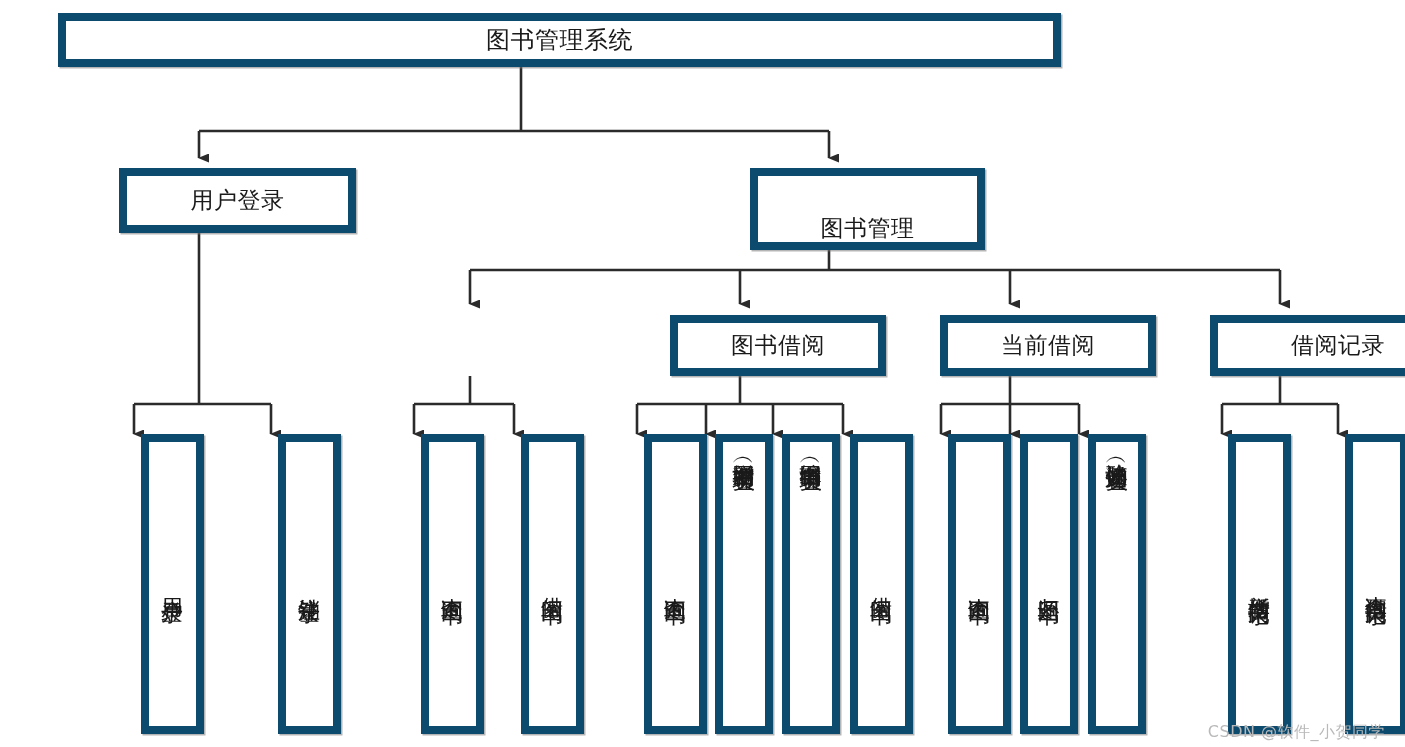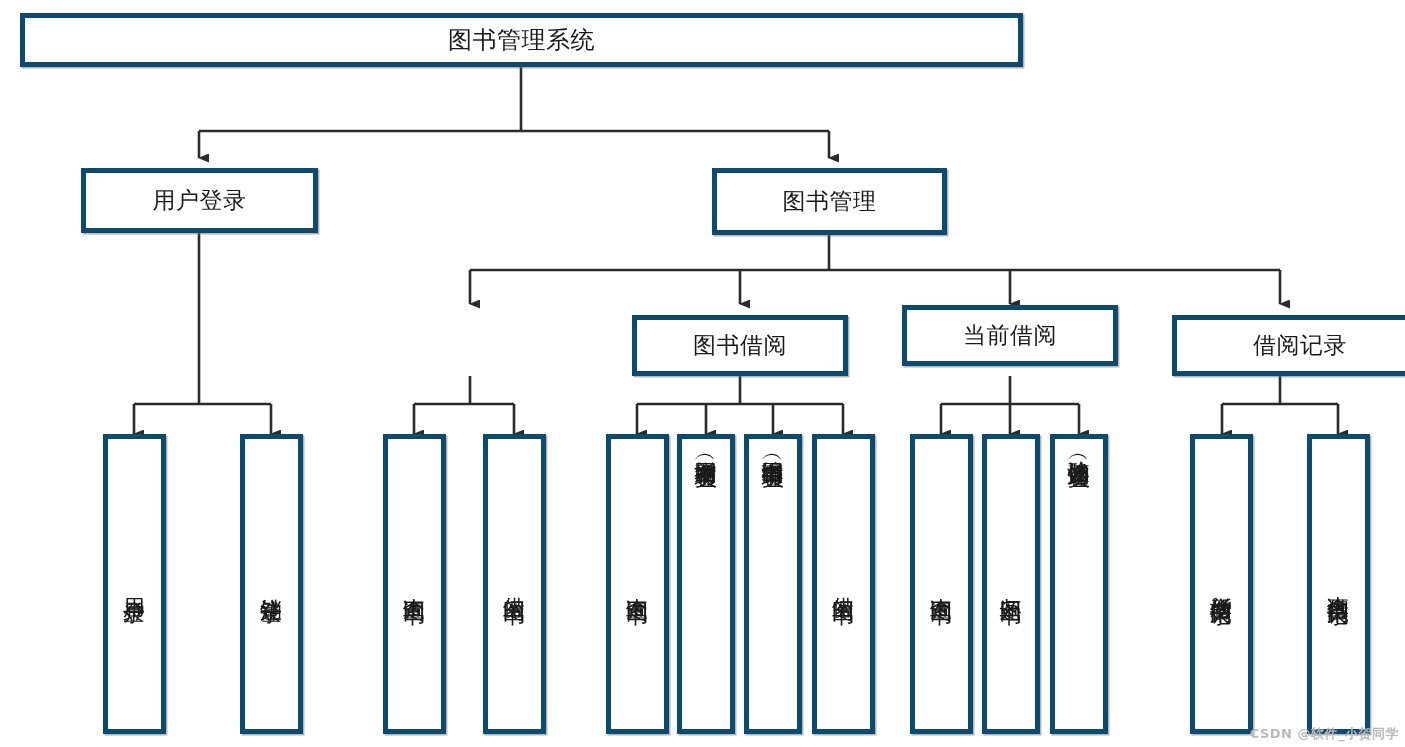--- a/index.html
+++ b/index.html
@@ -23,27 +23,28 @@
     left: 0;
     top: 0;
     width: 1405px;
     height: 747px;
     pointer-events: none;
   }
   .node {
     position: absolute;
     box-sizing: border-box;
     background: #ffffff;
-    border: 5px solid #0c4a6e;
+    border: 8px solid #0c4a6e;
     display: flex;
     align-items: center;
     justify-content: center;
     text-align: center;
     color: #1a1a1a;
     box-shadow: 1.5px 1.5px 0 rgba(120,120,120,0.55);
+    margin-left: 38px;
   }
   .node-label {
     display: block;
     line-height: 1.18;
     letter-spacing: 0.5px;
     white-space: pre-wrap;
   }
   
   .node.horiz .node-label {
     writing-mode: horizontal-tb;
@@ -71,28 +72,27 @@
   }
   .node.vert.tight .node-label {
     letter-spacing: 1px;
   }
   .node.vert.centered {
     align-items: center;
     padding-top: 0;
   }
   #watermark {
     position: absolute;
-    right: 6px;
+    right: 20px;
     bottom: 4px;
-    font-size: 13px;
+    font-size: 16px;
     color: #b9b9b9;
     letter-spacing: 0.5px;
     user-select: none;
     white-space: nowrap;
-    font-weight: bold;
   }
 </style>
 </head>
 <body>
 
 <div id="diagram-root">
 
   <svg id="edges-layer" viewBox="0 0 1405 747" width="1405" height="747" xmlns="http://www.w3.org/2000/svg">
     <defs>
       <marker id="arrowhead" markerWidth="9" markerHeight="11" refX="4.5" refY="10" orient="auto" markerUnits="userSpaceOnUse">
@@ -143,28 +143,28 @@
     </g>
   </svg>
 
   <div class="node horiz root" style="left:20px; top:13px; width:1003px; height:54px;">
     <span class="node-label">图书管理系统</span>
   </div>
 
   <div class="node horiz" style="left:81px; top:168px; width:237px; height:65px;">
     <span class="node-label">用户登录</span>
   </div>
-  <div class="node horiz" style="left:712px; top:168px; width:235px; height:67px;">
+  <div class="node horiz" style="left:712px; top:168px; width:235px; height:82px;align-items:flex-end;">
     <span class="node-label">图书管理</span>
   </div>
 
   <div class="node horiz" style="left:632px; top:315px; width:216px; height:61px;align-items:center;">
     <span class="node-label">图书借阅</span>
   </div>
-  <div class="node horiz" style="left:902px; top:305px; width:216px; height:61px;">
+  <div class="node horiz" style="left:902px; top:315px; width:216px; height:61px;">
     <span class="node-label">当前借阅</span>
   </div>
   <div class="node horiz" style="left:1172px; top:315px; width:256px; height:61px;">
     <span class="node-label">借阅记录</span>
   </div>
 
   <div class="node vert centered" style="left:103px; top:434px; width:63px; height:300px;">
     <span class="node-label">用户登录</span>
   </div>
   <div class="node vert centered" style="left:240px; top:434px; width:63px; height:300px;">

